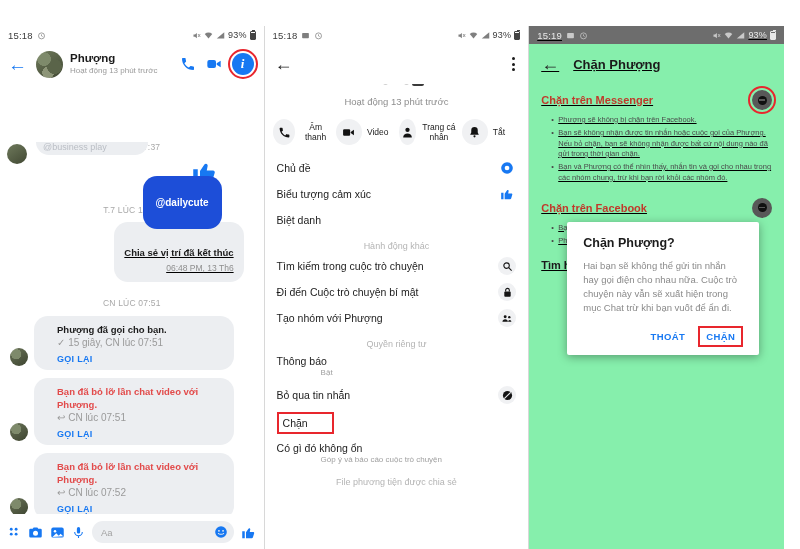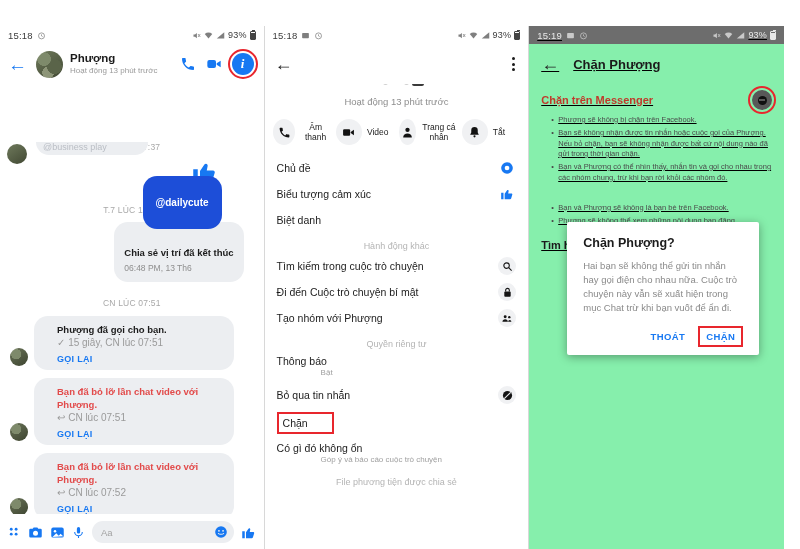--- a/index.html
+++ b/index.html
@@ -70,21 +70,21 @@
   }
   .mini-bubble-row { position: absolute; top: 34px; right: 42px; }
   .bubble-blue {
     background: #1d4ed8; color: #fff; font-size: 10px; font-weight: bold;
     padding: 21px 13px; border-radius: 14px; display: inline-block;
   }
   .ts { text-align: center; font-size: 8.5px; color: #a8a8a8; letter-spacing: .2px; }
   .thumb-right { text-align: right; padding-right: 36px; font-size: 26px; color: #1778f2; line-height: 1; }
   .bubble-grey {
     background: #eceef1; border-radius: 14px; padding: 20px 10px 8px;
-    display: inline-block; max-width: 170px; text-align: left;
+    display: inline-block; max-width: 170px; text-align: right; text-decoration: underline;
   }
   .bg-title { font-size: 9.5px; font-weight: bold; color: #1b1b1b; line-height: 13px; }
   .bg-sub { font-size: 8.5px; color: #8e8e8e; line-height: 12px; margin-top: 2px; }
   .right-align { text-align: right; padding-right: 10px; }
   .callrow { display: flex; align-items: flex-end; gap: 6px; margin-top: 8px; }
   .callrow .avatar-sm {
     width: 18px; height: 18px; border-radius: 50%; flex: 0 0 18px; margin-bottom: 4px;
     background: radial-gradient(circle at 35% 35%,#7e8a6b 0 30%,transparent 31%), linear-gradient(145deg,#6a7458,#3d4430);
   }
   .callbubble { background:#eceef1; border-radius: 14px; padding: 7px 23px 6px; flex: 1; max-width: 200px; }
@@ -558,20 +558,26 @@
             </span>
         </div>
         <ul class="p3-bullets">
           <li>Phượng sẽ không bị chặn trên Facebook.</li>
           <li>Bạn sẽ không nhận được tin nhắn hoặc cuộc gọi của Phượng. Nếu bỏ chặn, bạn sẽ không nhận được bất cứ nội dung nào đã gửi trong thời gian chặn.</li>
           <li>Bạn và Phượng có thể nhìn thấy, nhắn tin và gọi cho nhau trong các nhóm chung, trừ khi bạn rời khỏi các nhóm đó.</li>
         </ul>
       </div>
 
       <div class="p3-sec" style="padding-top:12px">
+        <div class="sec-head-row">
+          <span class="p3-sec-title">Chặn trên Facebook</span>
+          <span class="minus-btn">
+              <i></i>
+            </span>
+        </div>
         <ul class="p3-bullets">
           <li>Bạn và Phượng sẽ không là bạn bè trên Facebook.</li>
           <li>Phượng sẽ không thể xem những nội dung bạn đăng.</li>
         </ul>
       </div>
 
       <div class="p3-find">Tìm hiểu thêm</div>
 
       <div class="modal">
         <div class="modal-title">Chặn Phượng?</div>

